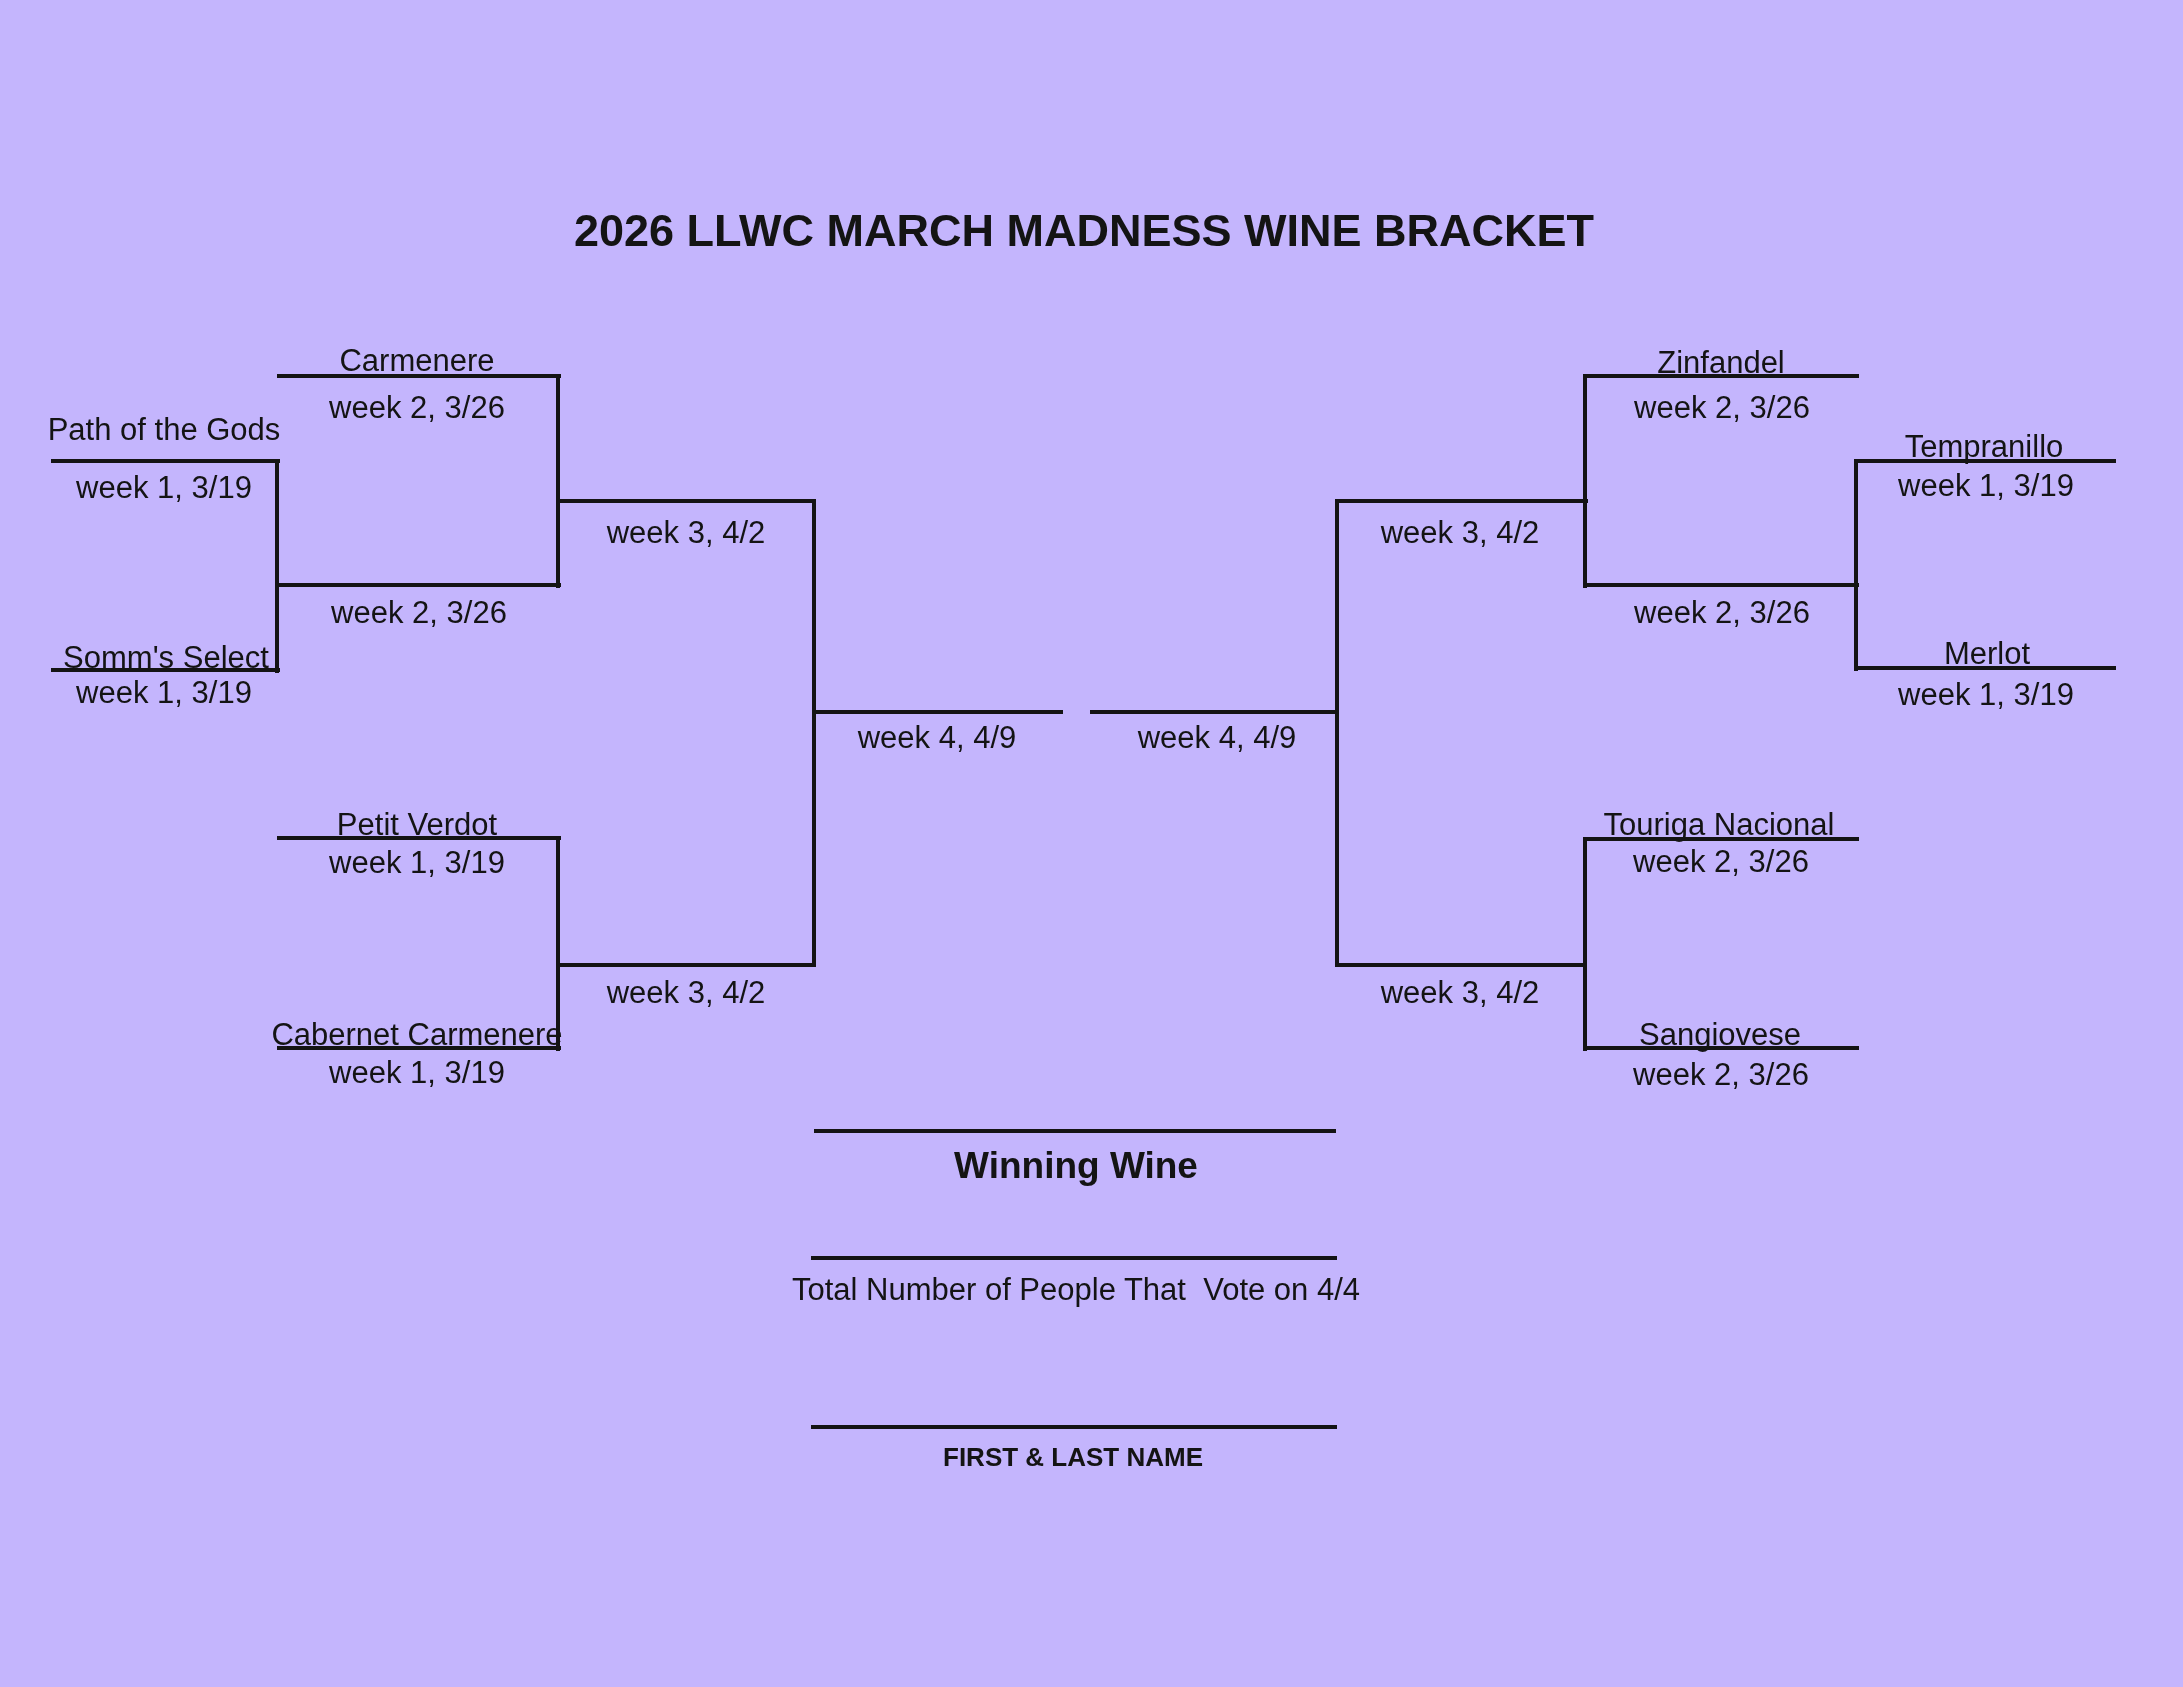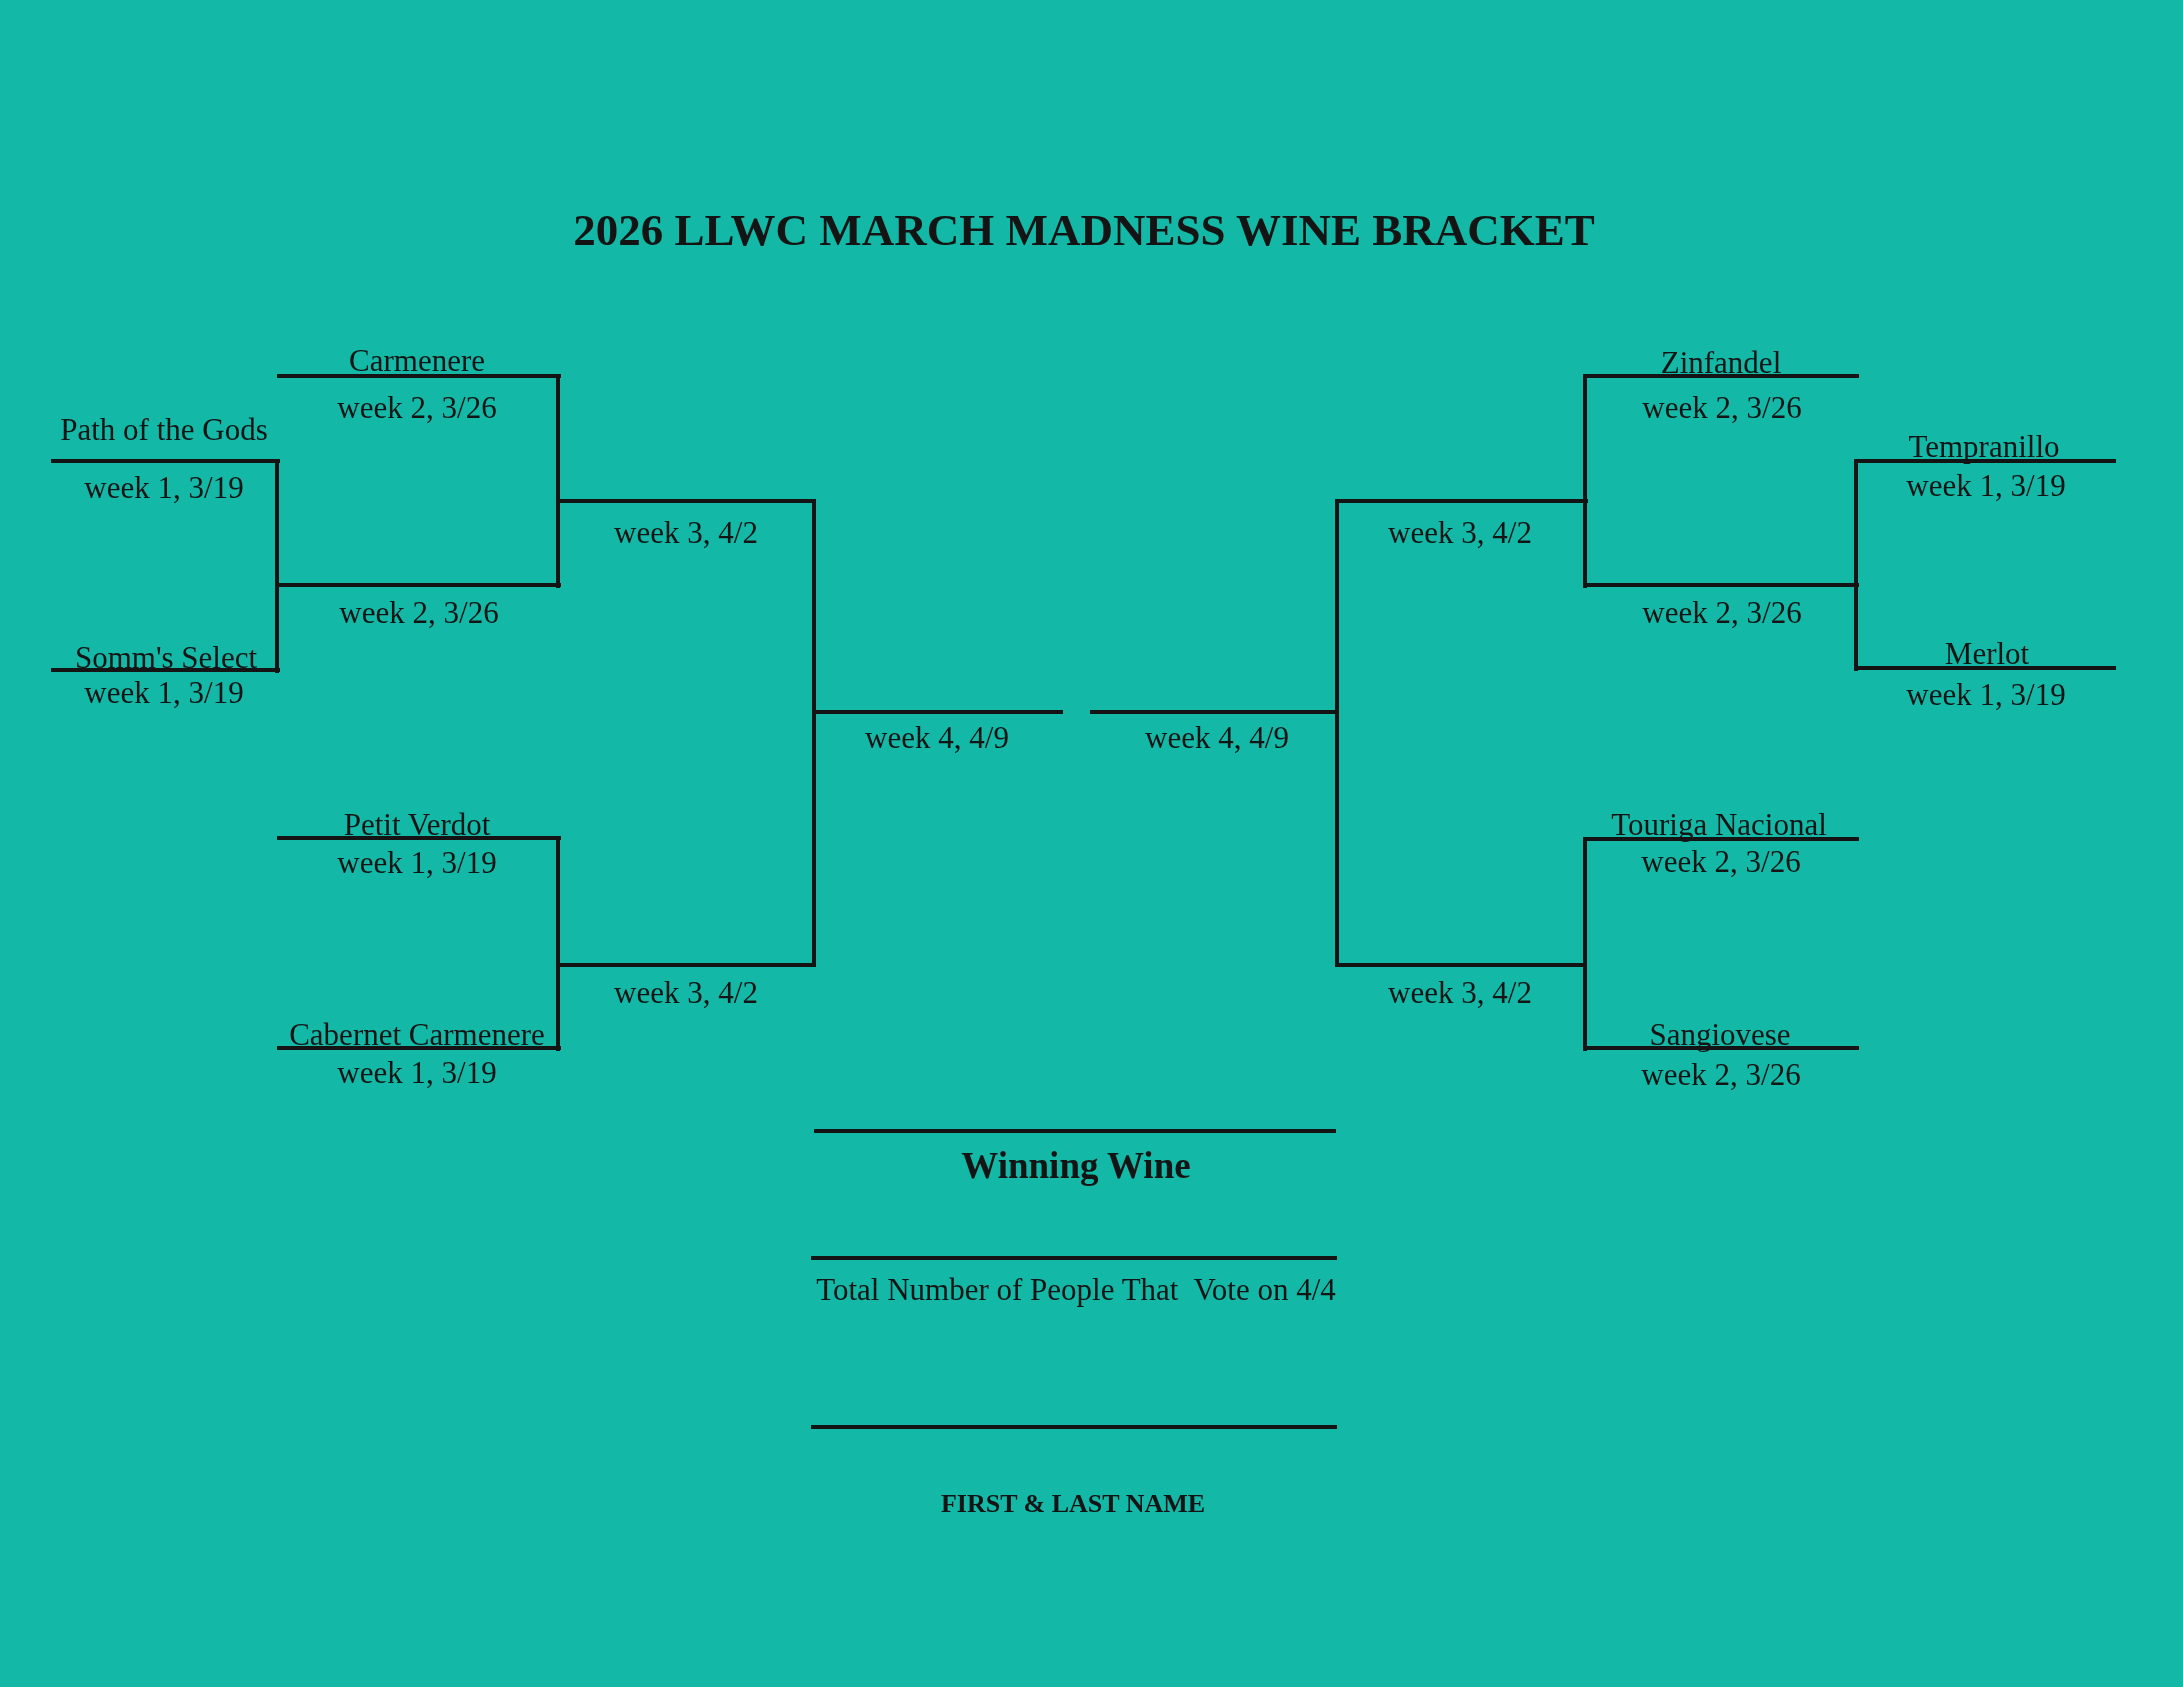--- a/index.html
+++ b/index.html
@@ -1,37 +1,37 @@
 <!DOCTYPE html>
 <html style="font-size:14px"><head>
 <meta charset="utf-8">
 <style>
   html,body{margin:0;padding:0;background:#ffffff;}
   .page{
     position:relative;
     width:2184px;
     height:1687px;
-    background:#14b8a6;
-    font-family:Liberation Serif, serif;
+    background:#c4b5fd;
+    font-family:Liberation Sans, sans-serif;
     color:#141414;
     overflow:hidden;
   }
   .hline{position:absolute;height:4.4px;background:#141414;}
   .vline{position:absolute;width:4.4px;background:#141414;}
   .lbl{
     position:absolute;
     transform:translateX(-50%);
     white-space:nowrap;
     font-size:31px;
     line-height:1;
     color:#141414;
   }
   .title{font-size:45px;font-weight:bold;}
   .winner{font-size:37px;font-weight:bold;}
-  .namefill{font-size:26px;font-weight:bold;margin-top:47px;}
+  .namefill{font-size:26px;font-weight:bold;}
   .pre{white-space:pre;}
 </style>
 </head>
 <body>
 
 <div class="page">
 
   <div class="lbl title" style="left:1084px;top:208px;">2026 LLWC MARCH MADNESS WINE BRACKET</div>
 
   <div class="hline" style="left:51px;top:459px;width:229px;"></div>

